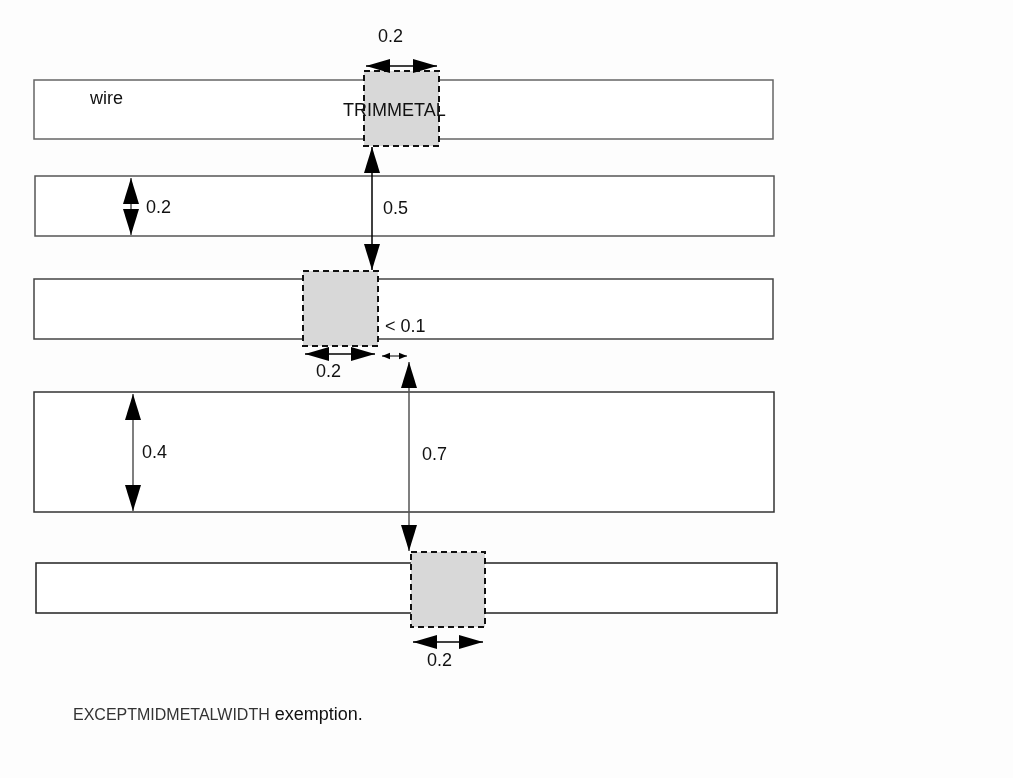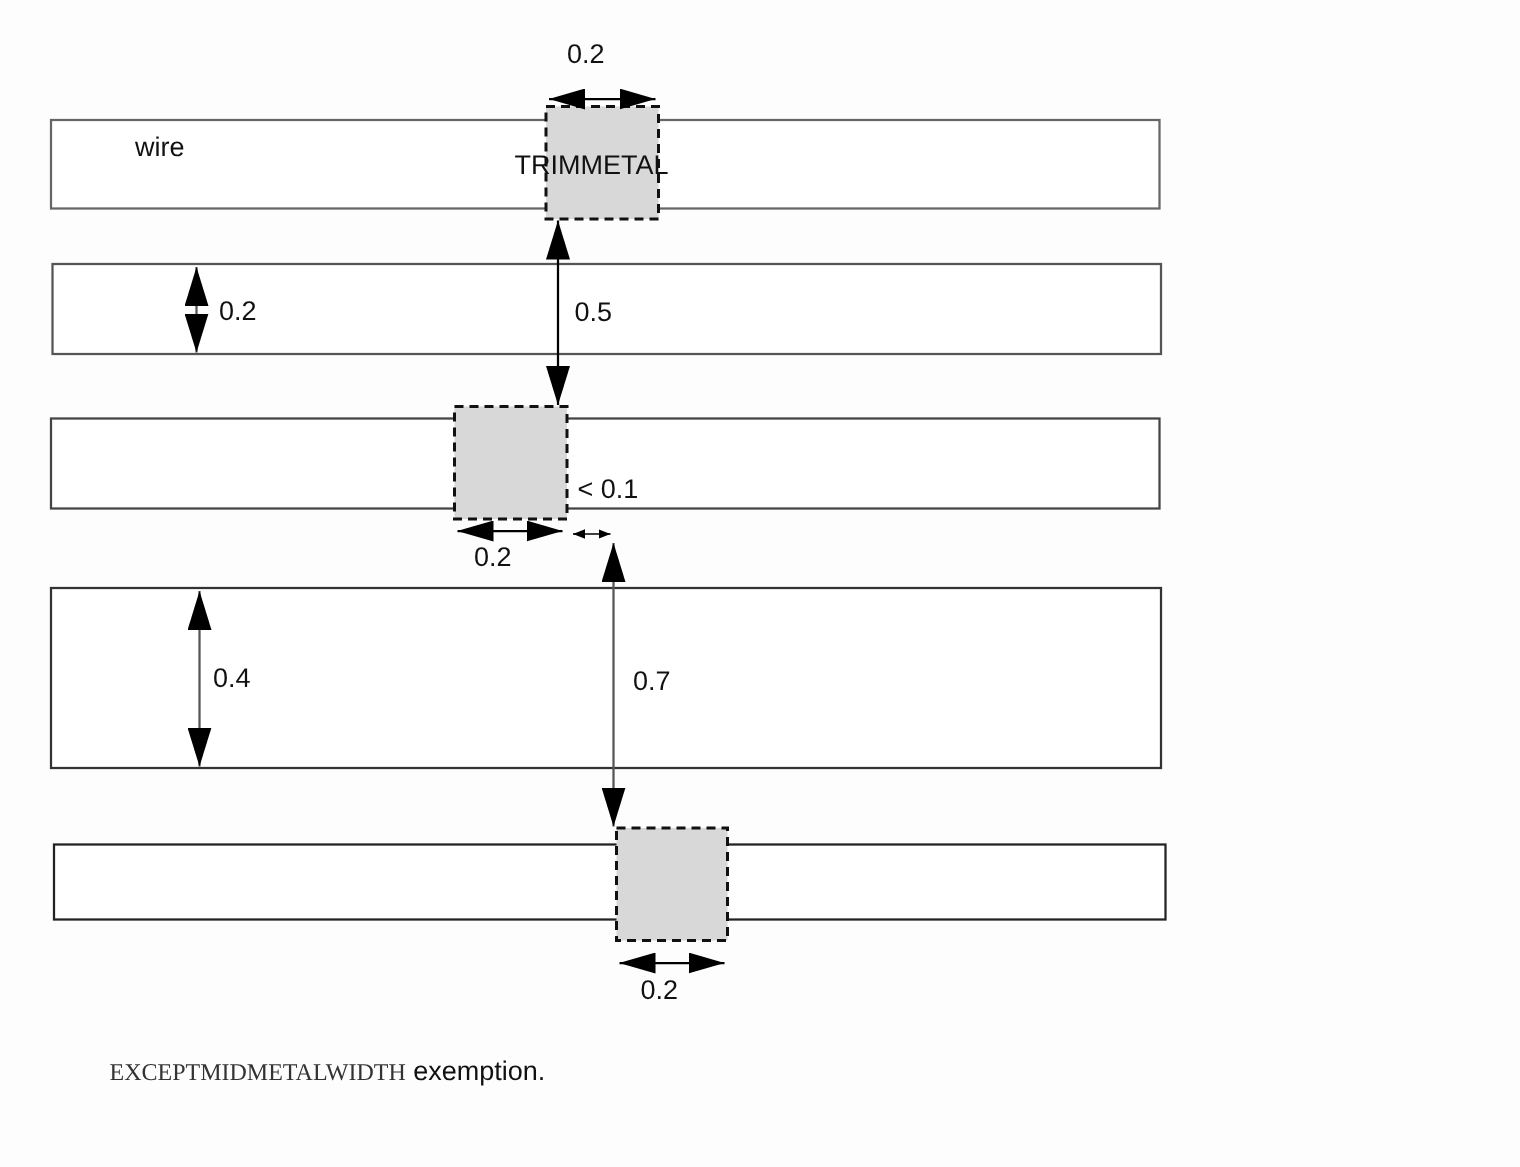--- a/index.html
+++ b/index.html
@@ -2,21 +2,21 @@
 <html><head>
   <meta charset="utf-8">
   <style>
     html, body { margin: 0; padding: 0; background: #fdfdfd; }
     body { width: 1013px; height: 778px; position: relative; overflow: hidden;
            font-family: "Liberation Sans", sans-serif; }
     #diagram { position: absolute; left: 0; top: 0; }
     .lbl { font-family: "Liberation Sans", sans-serif; font-size: 18px; fill: #111; }
     .caption { position: absolute; left: 73px; top: 702px; font-size: 18px; color: #111;
                line-height: 25px; font-family: "Liberation Sans", sans-serif; }
-    .mono { font-family: Liberation Serif, serif; font-size: 16px; color: #333; }
+    .mono { font-family: Liberation Sans, sans-serif; font-size: 16px; color: #333; }
   </style>
 </head>
 <body>
 
 <svg id="diagram" width="1013" height="700" viewBox="0 0 1013 700">
   <defs>
     <marker id="ah" viewBox="0 0 10 10" refX="10" refY="5" markerWidth="8" markerHeight="8" orient="auto-start-reverse" markerUnits="userSpaceOnUse">
       <path d="M0,1 L10,5 L0,9 z" fill="#000"></path>
     </marker>
     <marker id="ahL" viewBox="0 0 10 10" refX="10" refY="5" markerWidth="24" markerHeight="14" orient="auto-start-reverse" markerUnits="userSpaceOnUse" preserveAspectRatio="none">

